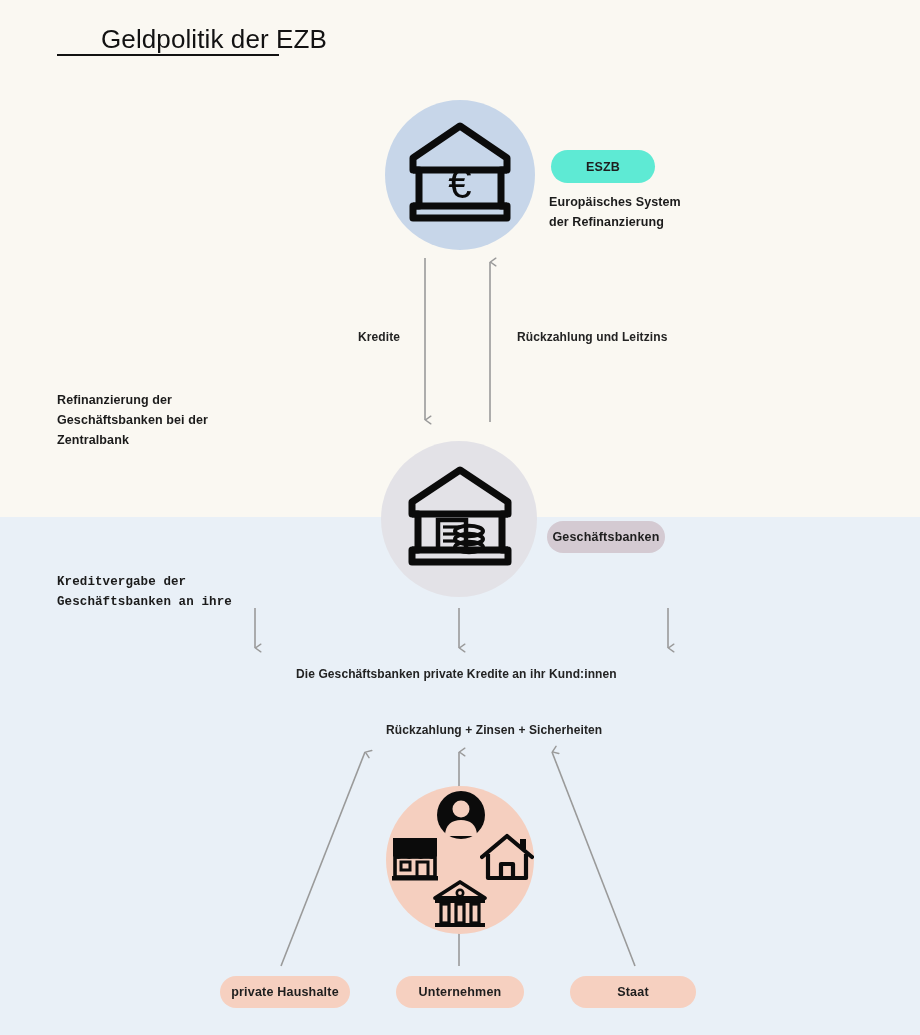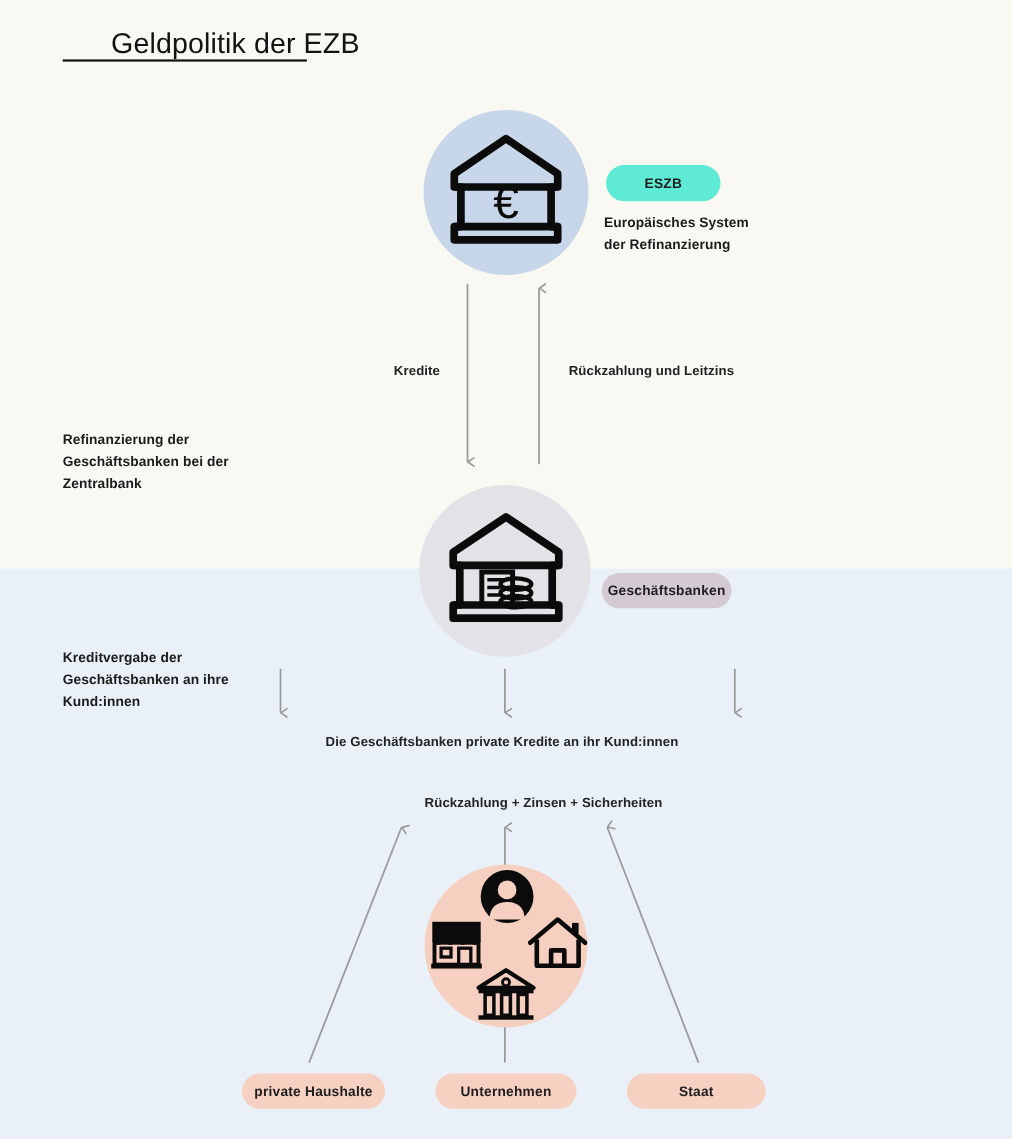--- a/index.html
+++ b/index.html
@@ -94,21 +94,21 @@
     font-size: 12.5px;
     font-weight: bold;
     color: #1b1b1b;
     line-height: 20px;
     letter-spacing: 0.1px;
   }
   .cap-eszb-sub {
     left: 549px; top: 192px; width: 180px;
   }
   .cap-left-1 { left: 57px; top: 390px; width: 210px; }
-  .cap-left-2 { left: 57px; top: 588px; width: 210px; }
+  .cap-left-2 { left: 57px; top: 572px; width: 210px; font-family: Liberation Mono, monospace; }
 
   .arrow-label {
     position: absolute;
     font-size: 12px;
     font-weight: bold;
     color: #232323;
     white-space: nowrap;
     letter-spacing: 0.1px;
   }
   .lab-kredite { left: 358px; top: 330px; }
@@ -203,21 +203,20 @@
   </div>
 
   <div class="caption cap-left-1">
     <div>Refinanzierung der</div>
     <div>Geschäftsbanken bei der</div>
     <div>Zentralbank</div>
   </div>
   <div class="caption cap-left-2">
     <div>Kreditvergabe der</div>
     <div>Geschäftsbanken an ihre</div>
-    <div>Kund:innen</div>
   </div>
 
   <div class="arrow-label lab-kredite">Kredite</div>
   <div class="arrow-label lab-rueck-leit">Rückzahlung und Leitzins</div>
 
   <div class="circle circle-gb"></div>
   <svg class="icon-wrap" style="left:404px; top:462px;" width="112" height="112" viewBox="0 0 112 112">
     <path d="M8,40 L56,8 L104,40 L104,52 L98,52 L98,88 L104,88 L104,100 L8,100 L8,88 L14,88 L14,52 L8,52 Z" fill="none" stroke="#0b0b0b" stroke-width="7" stroke-linejoin="round"></path>
     <line x1="8" y1="52" x2="104" y2="52" stroke="#0b0b0b" stroke-width="7"></line>
     <line x1="8" y1="88" x2="104" y2="88" stroke="#0b0b0b" stroke-width="7"></line>

